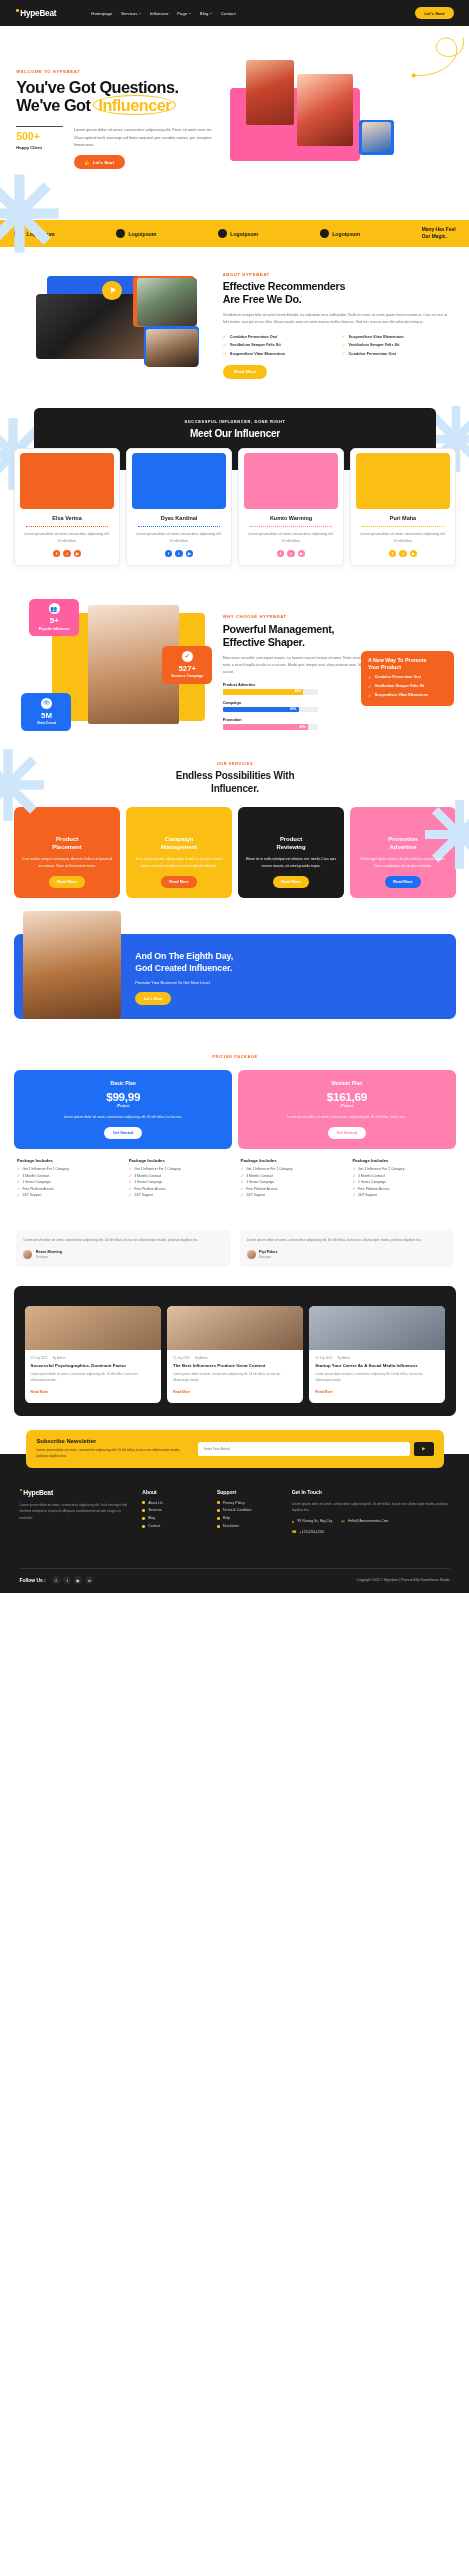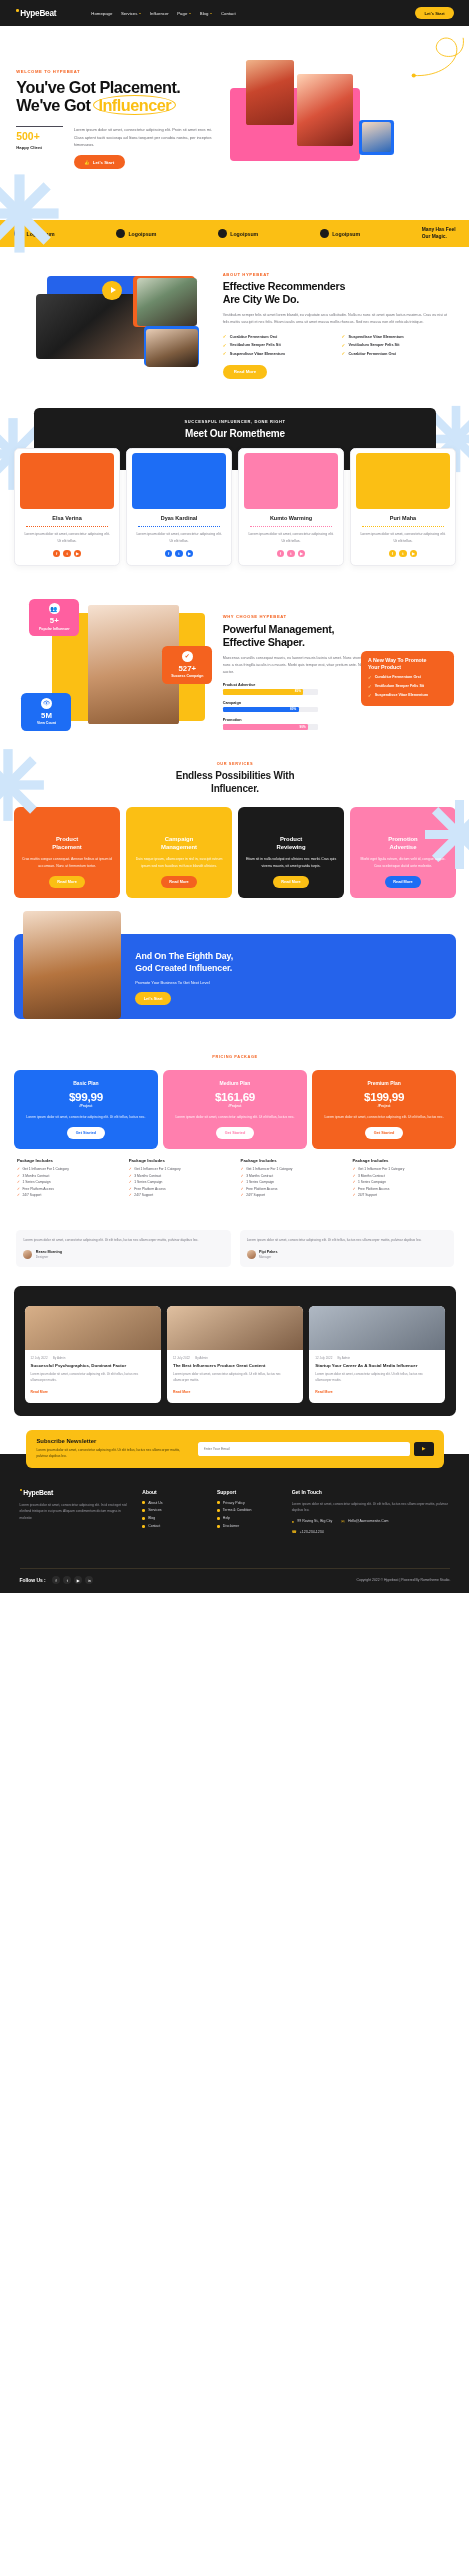--- a/index.html
+++ b/index.html
@@ -259,21 +259,21 @@
 
   <div class="hero">
     <svg class="squiggle" width="59" height="52" viewBox="0 0 90 80">
       <path d="M10 70 C 40 72, 72 58, 76 34 C 79 14, 58 6, 48 18 C 38 30, 52 44, 70 40 C 84 37, 88 24, 86 12" fill="none" stroke="#fbbf14" stroke-width="1.4"></path>
       <circle cx="10" cy="70" r="3.2" fill="#fbbf14"></circle>
     </svg>
     <div class="hero-inner">
       <div class="hero-left">
         <div class="eyebrow">WELCOME TO HYPEBEAT</div>
         <div class="hero-h1">
-          <span>You've Got Placement.</span><br>
+          <span>You've Got Questions.</span><br>
           <span>We've Got</span>
           <span class="hi-mark">Influencer</span>
         </div>
         <div class="hero-meta">
           <div class="stat">
             <div class="stat-rule"></div>
             <div class="stat-num">500+</div>
             <div class="stat-lbl">Happy Client</div>
           </div>
           <div style="flex:1">
@@ -335,21 +335,21 @@
       <div class="am-play"></div>
       <div class="am-orange"></div>
       <div class="am-orange-in"></div>
       <div class="am-blue2"></div>
       <div class="am-blue2-in"></div>
     </div>
     <div class="about-copy">
       <div class="eyebrow">ABOUT HYPEBEAT</div>
       <div class="h2">
         <span>Effective Recommenders</span><br>
-        <span>Are City We Do.</span>
+        <span>Are Free We Do.</span>
       </div>
       <div class="body-p">Vestibulum semper felis sit amet lorem blandit, eu vulputate arcu sollicitudin. Nulla eu nunc sit amet quam luctus maximus. Cras eu nisi ut felis mattis suscipit et nec felis. Etiam iaculis urna sit amet massa mollis rhoncus. Sed nec massa non elit vehicula tristique.</div>
       <div class="check-grid">
         <div class="check">
             <span class="tick">✓</span>
             <span>Curabitur Fermentum Orci</span>
           </div>
         <div class="check">
             <span class="tick">✓</span>
             <span>Suspendisse Vitae Elementum</span>
@@ -391,21 +391,21 @@
           <g fill="#cfe5fa">
             <rect x="44" y="4" width="12" height="92"></rect>
             <rect x="4" y="44" width="92" height="12"></rect>
             <rect x="44" y="4" width="12" height="92" transform="rotate(45 50 50)"></rect>
             <rect x="44" y="4" width="12" height="92" transform="rotate(-45 50 50)"></rect>
           </g>
         </svg>
     </div>
     <div class="infl-head">
       <div class="infl-eyebrow">SUCCESSFUL INFLUENCER, DONE RIGHT</div>
-      <div class="infl-h2">Meet Our Rometheme</div>
+      <div class="infl-h2">Meet Our Influencer</div>
     </div>
     <div class="infl-cards">
       <div class="icard">
         <div class="icard-photo" style="background:#f4621f"></div>
         <div class="icard-name">Elsa Verina</div>
         <div class="icard-rule" style="border-color:#f4621f"></div>
         <div class="icard-desc">Lorem ipsum dolor sit amet, consectetur adipiscing elit. Ut elit tellus.</div>
         <div class="socials">
           <span class="soc" style="background:#f4621f">f</span>
           <span class="soc" style="background:#f4621f">t</span>
@@ -607,27 +607,20 @@
         <div class="pcard-per">/Project</div>
         <div class="pcard-desc">Lorem ipsum dolor sit amet, consectetur adipiscing elit. Ut elit tellus, luctus nec.</div>
         <button class="pcard-btn" style="color:#1d6df5">Get Started</button>
       </div>
       <div class="pcard" style="background:#ff7fae">
         <div class="pcard-name">Medium Plan</div>
         <div class="pcard-price">$161,69</div>
         <div class="pcard-per">/Project</div>
         <div class="pcard-desc">Lorem ipsum dolor sit amet, consectetur adipiscing elit. Ut elit tellus, luctus nec.</div>
         <button class="pcard-btn" style="color:#ff7fae">Get Started</button>
-      </div>
-      <div class="pcard" style="background:#f4621f">
-        <div class="pcard-name">Premium Plan</div>
-        <div class="pcard-price">$199,99</div>
-        <div class="pcard-per">/Project</div>
-        <div class="pcard-desc">Lorem ipsum dolor sit amet, consectetur adipiscing elit. Ut elit tellus, luctus nec.</div>
-        <button class="pcard-btn" style="color:#f4621f">Get Started</button>
       </div>
     </div>
     <div class="feat-cols">
       <div class="feat-col">
         <div class="feat-title">Package Includes</div>
         <div class="feat-li">
             <span class="feat-tick">✓</span>
             <span>Get 1 Influencer For 1 Category</span>
           </div>
         <div class="feat-li">

